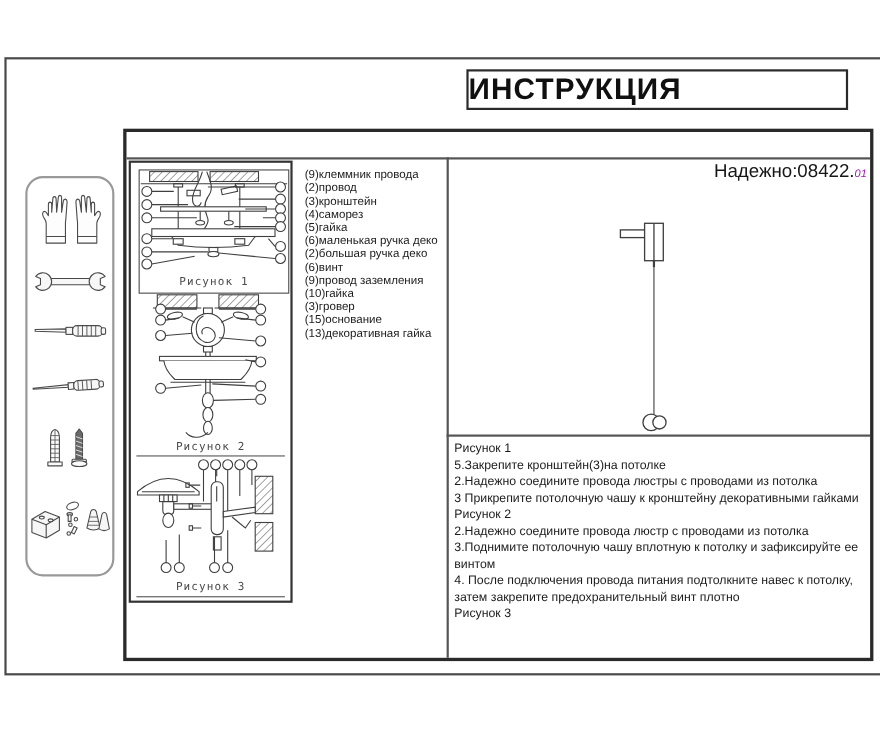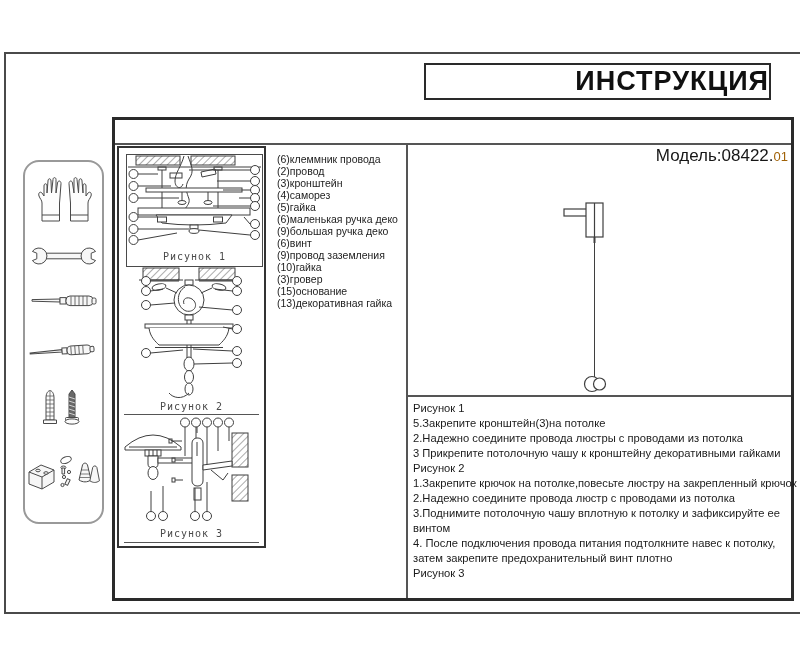--- a/index.html
+++ b/index.html
@@ -1,26 +1,26 @@
 <!DOCTYPE html>
 <html><head>
 <meta charset="utf-8">
 <style>
   html,body{margin:0;padding:0;}
   #stage{position:relative;width:800px;height:666px;background:#ffffff;overflow:hidden;
          font-family:"Liberation Sans",sans-serif;color:#222;}
   .abs{position:absolute;}
   #page-frame{left:4px;top:52px;width:806px;height:562px;border:2px solid #4a4a4a;box-sizing:border-box;}
   #title-box{left:424px;top:63px;width:347px;height:37px;border:2px solid #2a2a2a;box-sizing:border-box;
-             display:flex;align-items:center;justify-content:flex-end;background:#fff;
+             display:flex;align-items:center;justify-content:flex-start;background:#fff;
              font-size:27px;font-weight:bold;letter-spacing:1px;color:#101010;}
   #main-box{left:112px;top:117px;width:682px;height:484px;border:3px solid #2a2a2a;box-sizing:border-box;background:#fff;}
   #header-rule{left:0;right:0;top:23px;height:0;border-top:2px solid #555;}
   #model-line{right:3px;top:26px;font-size:17px;color:#161616;white-space:nowrap;}
-  #model-line .suffix{font-size:13px;color:#a16207;}
+  #model-line .suffix{font-size:10px;color:#a21caf;font-style:italic;}
   #vdivider{left:291px;top:23px;bottom:0;width:0;border-left:2px solid #555;}
   #instr-rule{left:291px;right:0;top:275px;height:0;border-top:2px solid #555;}
 
   #figures-box{left:2px;top:26px;width:149px;height:402px;border:2px solid #333;box-sizing:border-box;background:#fff;}
   #fig1-box{left:7px;top:6px;width:137px;height:113px;border:1px solid #4a4a4a;box-sizing:border-box;}
   .fig-label{font-family:"DejaVu Sans Mono",monospace;font-size:10px;letter-spacing:1px;color:#4a4a4a;
              text-align:center;left:0;right:0;}
   #fig1-label{bottom:4px;}
   #fig2-label{top:253px;}
   #fig3-label{top:380px;}
@@ -106,21 +106,21 @@
         <path d="M53,28 L56.5,13 C57.5,10.5 60.5,10.5 61.5,13 L65,28 C61,30.5 57,30.5 53,28 Z"></path>
         <path d="M55.2,18 H63 M54.4,22 H63.8 M53.6,25.5 H64.5" stroke-width="0.7" fill="none"></path>
         <path d="M66.5,30 L69.5,16 C70.3,14 73,14 73.8,16 L76.5,30 C73,32.3 70,32.3 66.5,30 Z" transform="scale(0.96)"></path>
       </g>
     </svg>
   </div>
 
   <div id="main-box" class="abs">
     <div id="header-rule" class="abs"></div>
     <div id="model-line" class="abs">
-      <span>Модель:08422.</span><span class="suffix">01</span>
+      <span>Надежно:08422.</span><span class="suffix">01</span>
     </div>
     <div id="vdivider" class="abs"></div>
     <div id="instr-rule" class="abs"></div>
 
     <div id="figures-box" class="abs">
 
       <div id="fig1-box" class="abs">
         <svg width="135" height="96" viewBox="0 0 135 96">
           <defs>
             <pattern id="p1" width="5" height="5" patternUnits="userSpaceOnUse" patternTransform="rotate(45)">
@@ -287,27 +287,27 @@
             <circle cx="76" cy="100" r="4.5"></circle>
               <circle cx="88" cy="100" r="4.5"></circle>
           </g>
         </g>
       </svg>
       <div id="fig3-label" class="abs fig-label">Рисунок 3</div>
       <div id="fig3-rule" class="abs fig-rule"></div>
     </div>
 
     <div id="parts-list" class="abs">
-        <div class="part">(6)клеммник провода</div>
+        <div class="part">(9)клеммник провода</div>
         <div class="part">(2)провод</div>
         <div class="part">(3)кронштейн</div>
         <div class="part">(4)саморез</div>
         <div class="part">(5)гайка</div>
         <div class="part">(6)маленькая ручка деко</div>
-        <div class="part">(9)большая ручка деко</div>
+        <div class="part">(2)большая ручка деко</div>
         <div class="part">(6)винт</div>
         <div class="part">(9)провод заземления</div>
         <div class="part">(10)гайка</div>
         <div class="part">(3)гровер</div>
         <div class="part">(15)основание</div>
         <div class="part">(13)декоративная гайка</div>
       </div>
 
     <svg class="abs" style="left:425px;top:75px" width="120" height="205" viewBox="0 0 120 205">
       <g stroke="#3f3f3f" stroke-width="1.2" fill="none">
@@ -320,21 +320,20 @@
         <circle cx="59.5" cy="189" r="6" fill="#fff"></circle>
       </g>
     </svg>
 
     <div id="instructions" class="abs">
         <div class="instr-line">Рисунок 1</div>
         <div class="instr-line">5.Закрепите кронштейн(3)на потолке</div>
         <div class="instr-line">2.Надежно соедините провода люстры с проводами из потолка</div>
         <div class="instr-line">3 Прикрепите потолочную чашу к кронштейну декоративными гайками</div>
         <div class="instr-line">Рисунок 2</div>
-        <div class="instr-line">1.Закрепите крючок на потолке,повесьте люстру на закрепленный крючок</div>
         <div class="instr-line">2.Надежно соедините провода люстр с проводами из потолка</div>
         <div class="instr-line">3.Поднимите потолочную чашу вплотную к потолку и зафиксируйте ее</div>
         <div class="instr-line">винтом</div>
         <div class="instr-line">4.  После подключения провода питания подтолкните навес к потолку,</div>
         <div class="instr-line">затем закрепите предохранительный винт плотно</div>
         <div class="instr-line">Рисунок 3</div>
       </div>
   </div>
 
 </div>

